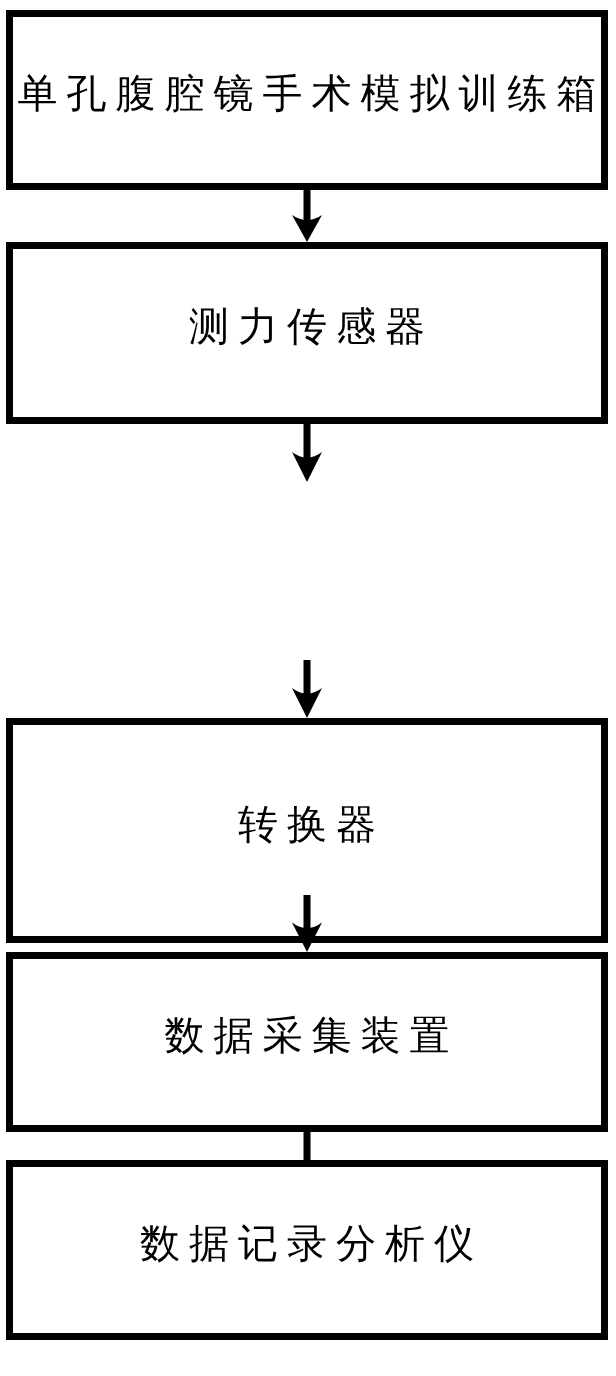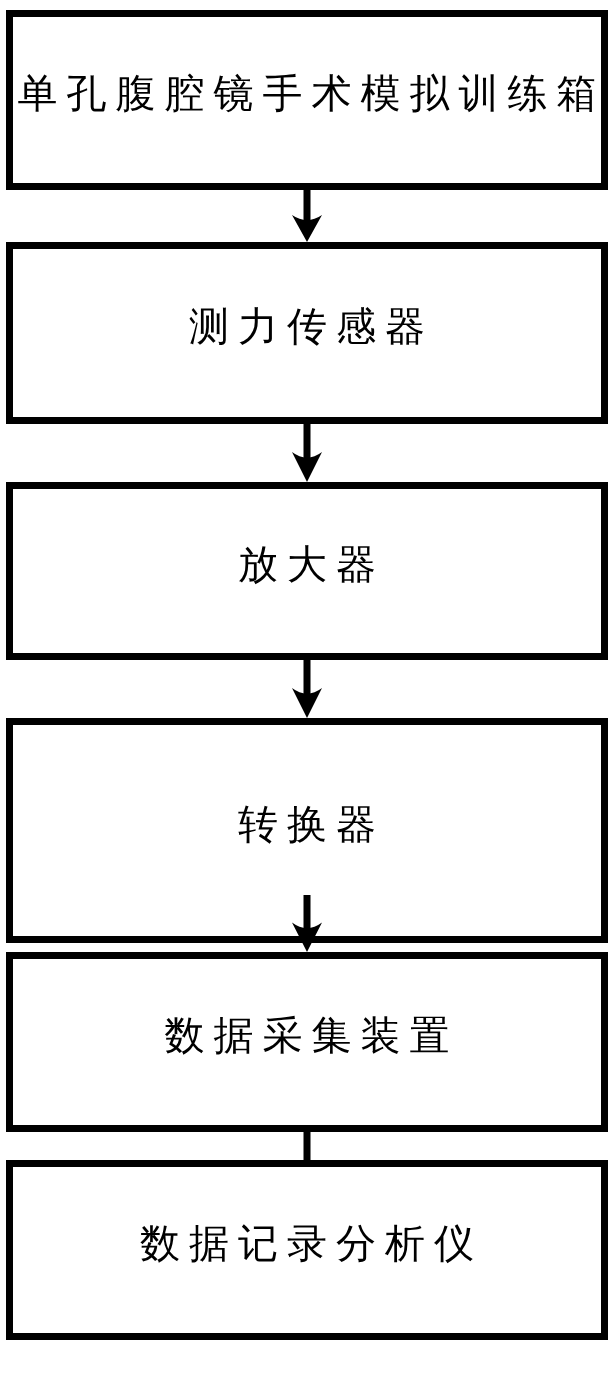--- a/index.html
+++ b/index.html
@@ -71,23 +71,20 @@
 
   <div class="node n2">
     <span class="node-label">测力传感器</span>
   </div>
 
   <svg class="arrow a2" viewBox="0 0 34 56" preserveAspectRatio="none">
     <rect x="13.5" y="0" width="7" height="34" fill="#000000"></rect>
     <path d="M17 56 L2 27 Q17 38 32 27 Z" fill="#000000"></path>
   </svg>
 
-  <div class="node n3">
-    <span class="node-label">放大器</span>
-  </div>
 
   <svg class="arrow a3" viewBox="0 0 34 56" preserveAspectRatio="none">
     <rect x="13.5" y="0" width="7" height="34" fill="#000000"></rect>
     <path d="M17 56 L2 27 Q17 38 32 27 Z" fill="#000000"></path>
   </svg>
 
   <div class="node n4">
     <span class="node-label">转换器</span>
   </div>
 

